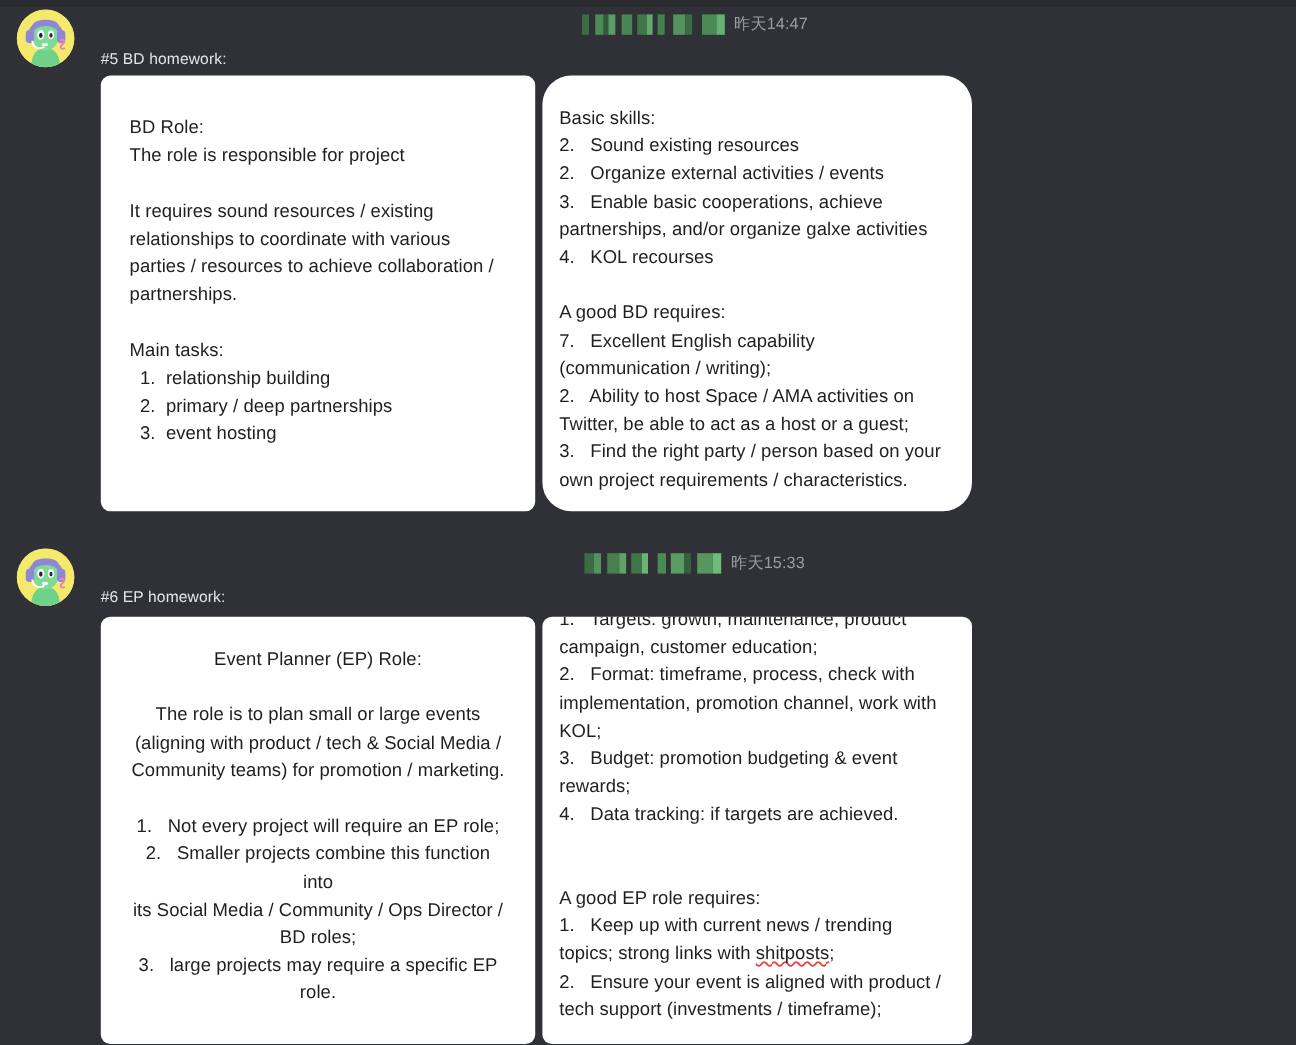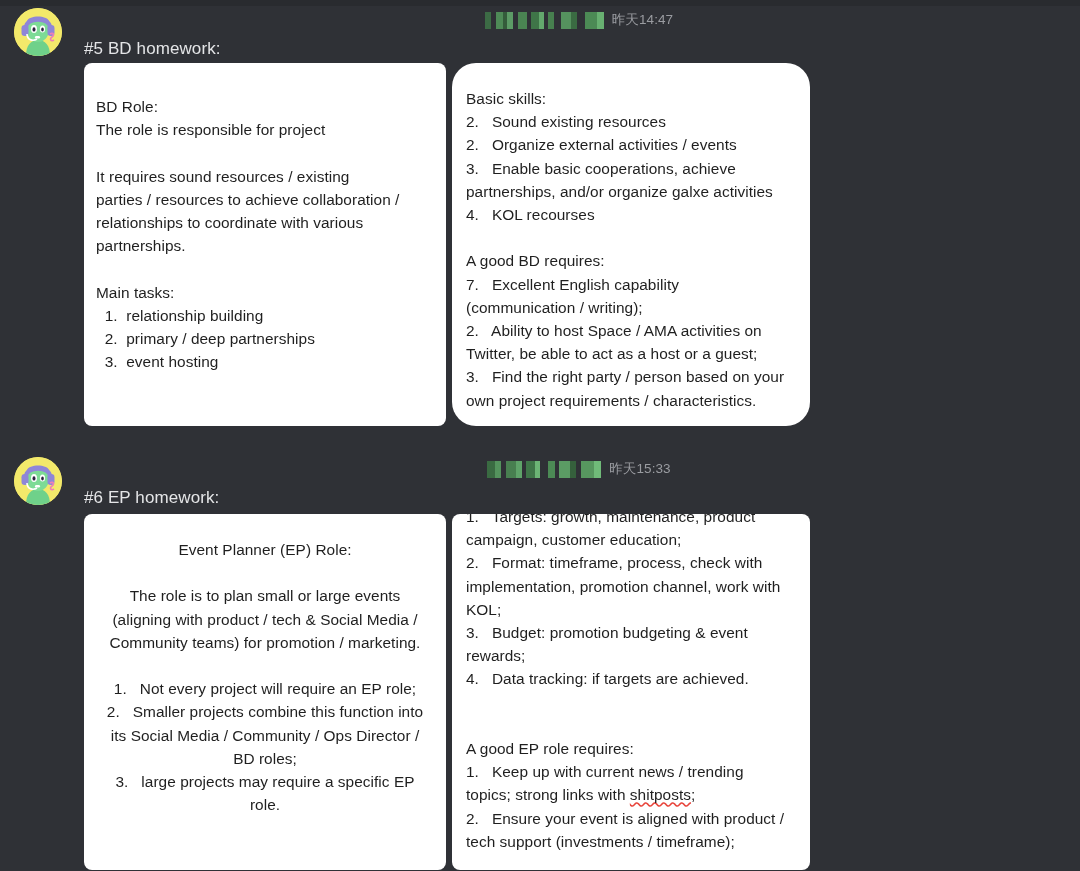--- a/index.html
+++ b/index.html
@@ -85,21 +85,21 @@
 
   .timestamp {
     font-size: 13.5px;
     color: #9a9ca1;
     letter-spacing: .1px;
     position: relative;
     top: 1px;
   }
 
   .msg-title {
-    font-size: 17px;
+    font-size: 13px;
     color: #e4e5e7;
     font-weight: 400;
     letter-spacing: .1px;
     margin: 0;
     padding: 4px 0 0 0;
     line-height: 26px;
   }
 
   
   .cards {
@@ -110,21 +110,21 @@
   .card {
     position: absolute;
     background: #ffffff;
     border-radius: 8px;
     overflow: hidden;
   }
   .card-inner {
     position: absolute;
     left: 0;
     width: 100%;
-    padding: 0 12px;
+    padding: 0 24px;
   }
   .card p {
     margin: 0;
     color: #1f1f1f;
     font-size: 15.4px;
     line-height: 23.2px;
     letter-spacing: .05px;
     white-space: pre-wrap;
   }
   .card p.blank { height: 23.2px; }
@@ -193,22 +193,22 @@
       <p class="msg-title">#5 BD homework:</p>
     </div>
 
     <div class="cards" style="top:0;">
       <div class="card" id="card-bd-left">
         <div class="card-inner">
           <p>BD Role:</p>
           <p>The role is responsible for project</p>
           <p class="blank"></p>
           <p>It requires sound resources / existing</p>
+          <p>relationships to coordinate with various</p>
           <p>parties / resources to achieve collaboration /</p>
-          <p>relationships to coordinate with various</p>
           <p>partnerships.</p>
           <p class="blank"></p>
           <p>Main tasks:</p>
           <p>  1.  relationship building</p>
           <p>  2.  primary / deep partnerships</p>
           <p>  3.  event hosting</p>
         </div>
       </div>
 
       <div class="card" id="card-bd-right">

